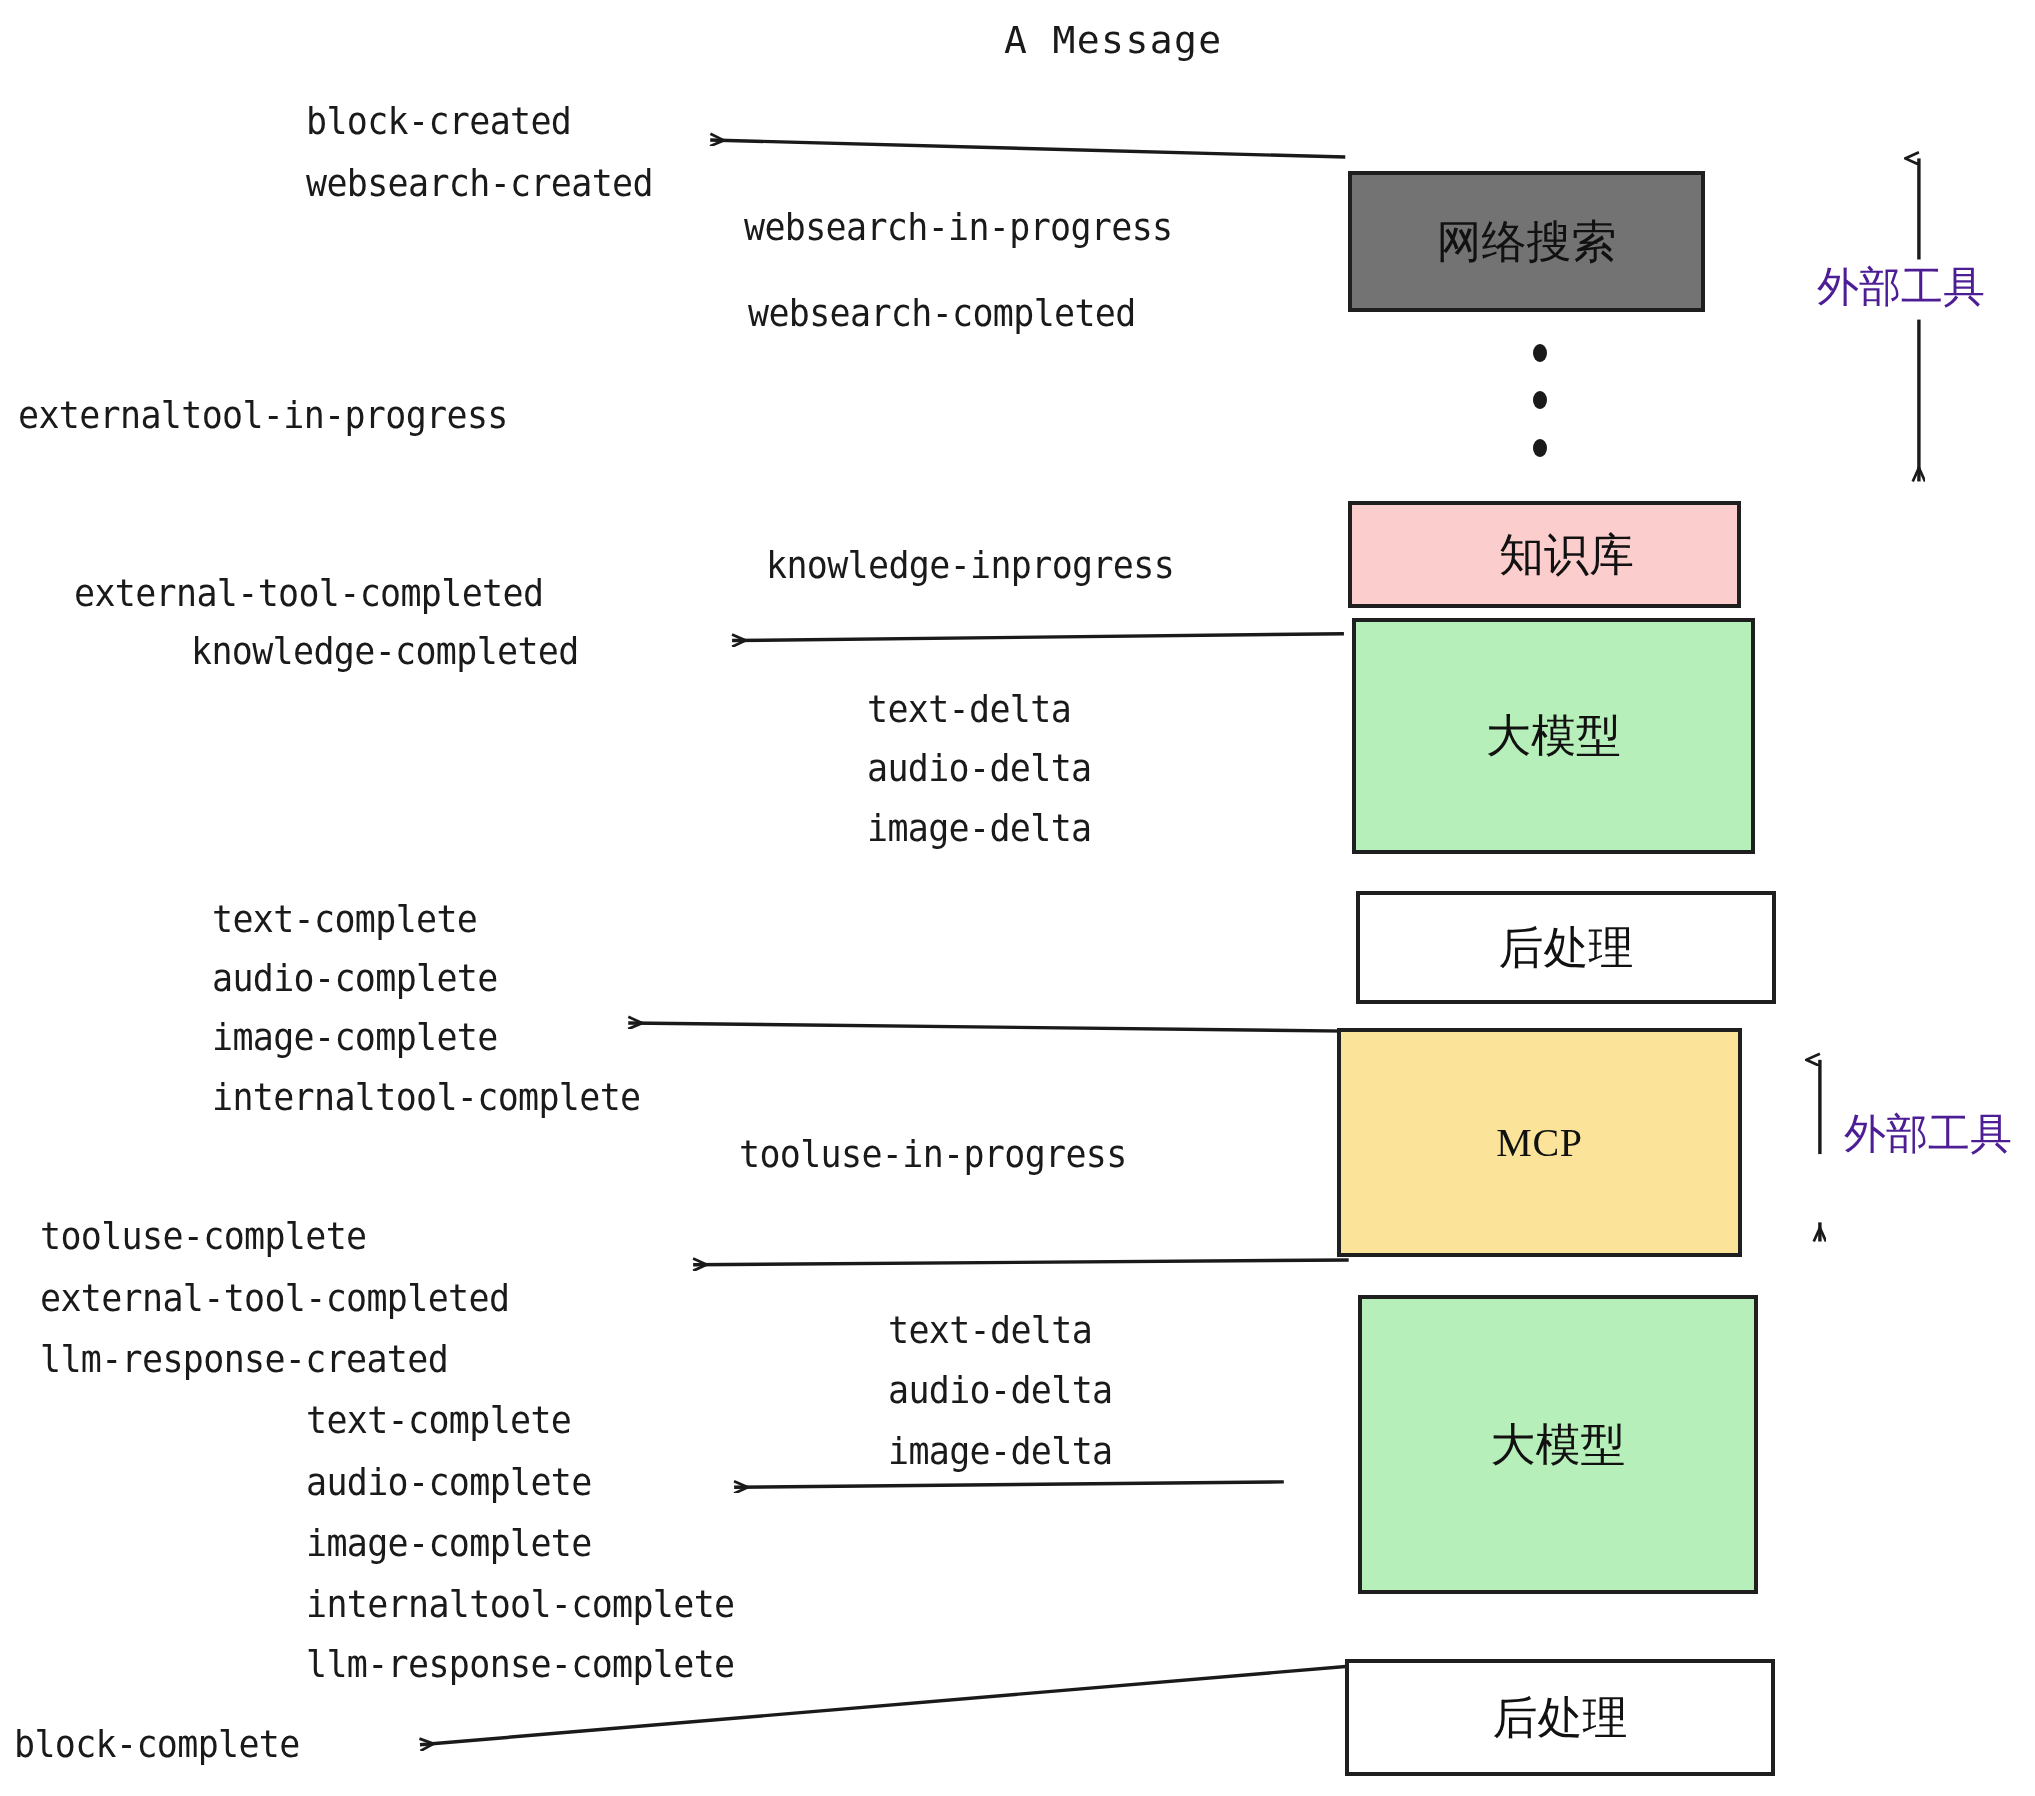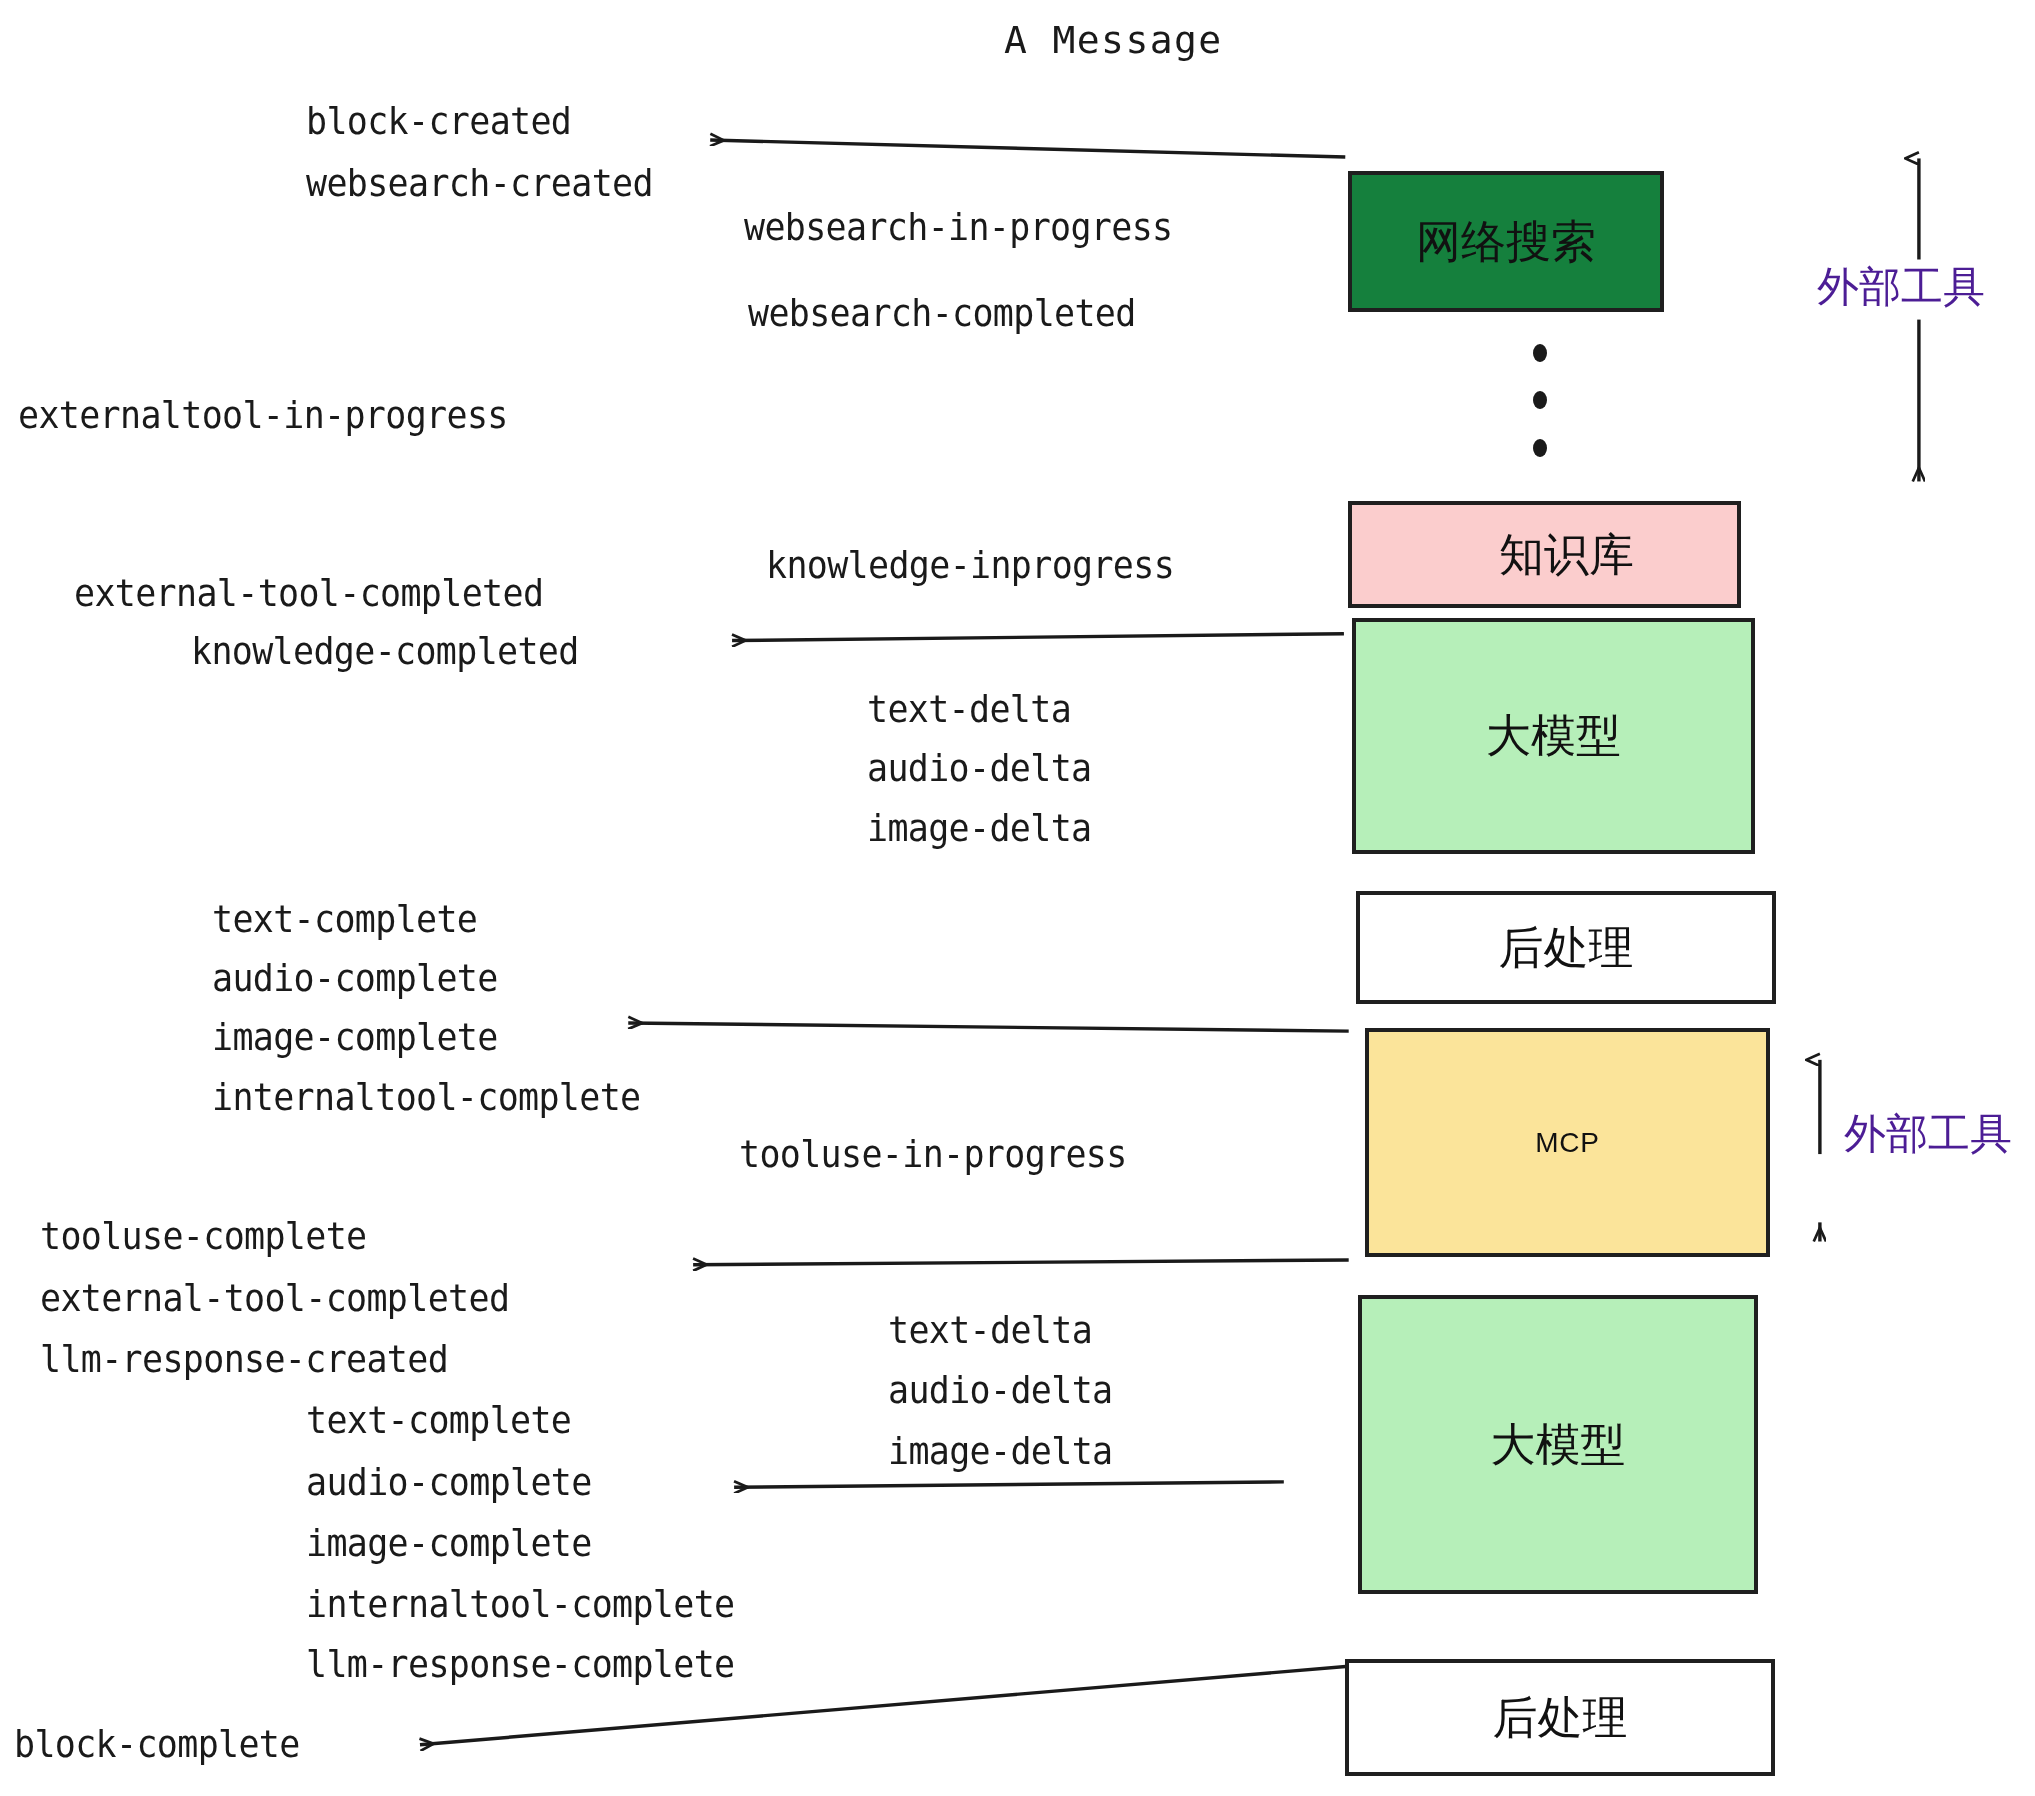--- a/index.html
+++ b/index.html
@@ -13,22 +13,22 @@
        transform:scaleX(0.92);transform-origin:left center;}
 
   .title{position:absolute;white-space:nowrap;color:#1a1a1a;
          font-family:"DejaVu Sans Mono","Liberation Mono",monospace;
          font-size:38px;line-height:1;letter-spacing:1.4px;margin-left:16px;}
 
   .box{position:absolute;box-sizing:border-box;border:4.1px solid #1f1f1f;
        display:flex;align-items:center;justify-content:center;
        font-family:"DejaVu Sans","Liberation Sans",sans-serif;
        font-size:45px;color:#111111;}
-  .box.mcp{font-family:Liberation Sans, sans-serif;
-           font-size:28px;letter-spacing:0.7px;margin-left:28px;}
+  .box.mcp{font-family:Liberation Serif, serif;
+           font-size:40px;letter-spacing:0.7px;}
 
   .dot{position:absolute;width:13.7px;height:18px;border-radius:50%;
        background:#1a1a1a;}
 
   .cn-side{position:absolute;white-space:nowrap;color:#4c1d95;
            font-family:"DejaVu Sans","Liberation Sans",sans-serif;
            font-size:42px;line-height:1;}
 
   svg.ov{position:absolute;left:0;top:0;width:2035px;height:1796px;
          pointer-events:none;}
@@ -62,21 +62,21 @@
 
     <line x1="1975" y1="2440" x2="615" y2="2555" stroke="#1a1a1a" stroke-width="5" marker-end="url(#ah)"></line>
 
     <line x1="2810" y1="380" x2="2810" y2="232" stroke="#1a1a1a" stroke-width="5" marker-end="url(#ahu)"></line>
     <line x1="2810" y1="468" x2="2810" y2="705" stroke="#1a1a1a" stroke-width="5" marker-end="url(#ah)"></line>
 
     <line x1="2665" y1="1690" x2="2665" y2="1552" stroke="#1a1a1a" stroke-width="5" marker-end="url(#ahu)"></line>
     <line x1="2665" y1="1790" x2="2665" y2="1818" stroke="#1a1a1a" stroke-width="5" marker-end="url(#ah)"></line>
   </svg>
 
-  <div class="box" style="left:1348px;top:171px;width:316px;height:141px;background:#15803d;">
+  <div class="box" style="left:1348px;top:171px;width:357px;height:141px;background:#737373;">
     <span>网络搜索</span>
   </div>
 
   <div class="dot" style="left:1533px;top:344px;"></div>
   <div class="dot" style="left:1533px;top:391px;"></div>
   <div class="dot" style="left:1533px;top:439px;"></div>
 
   <div class="box" style="left:1348px;top:501px;width:393px;height:107px;background:#fbcdcd;padding-left:44px;">
     <span>知识库</span>
   </div>

